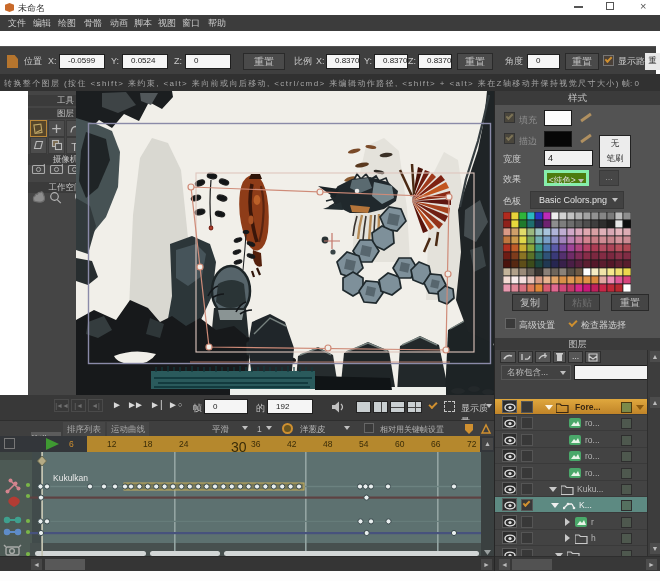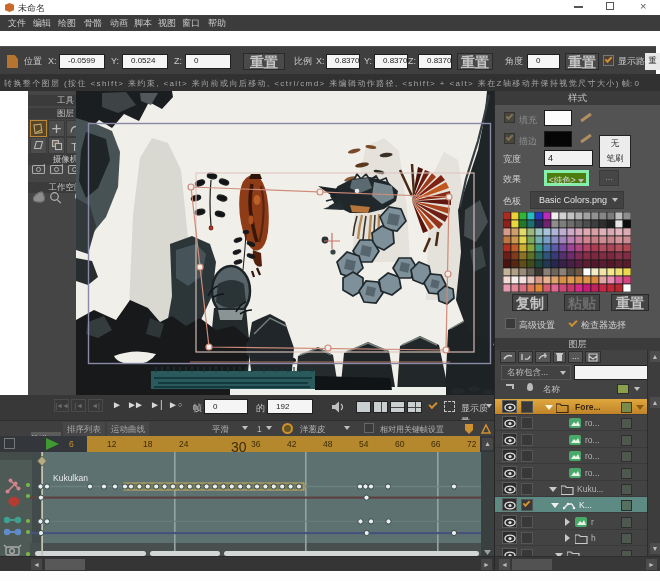--- a/index.html
+++ b/index.html
@@ -1,20 +1,20 @@
 <!DOCTYPE html>
 <html><head><meta charset="utf-8">
 <style>
 *{margin:0;padding:0;box-sizing:border-box;font-family:"Liberation Sans",sans-serif;}
 html,body{width:660px;height:581px;overflow:hidden;background:#fff;}
 #app{position:absolute;left:0;top:0;width:660px;height:581px;background:#fff;}
 .abs{position:absolute;}
 .lbl{color:#c9c9c9;font-size:9px;line-height:9px;white-space:nowrap;}
 .inp{position:absolute;background:#f5f5f5;border:1px solid #1e1e1e;color:#222;font-size:8px;line-height:12px;padding-left:8px;white-space:nowrap;overflow:hidden;}
-.btn{position:absolute;background:#4a4a4a;border:1px solid #2a2a2a;color:#c5c5c5;font-size:14px;text-align:center;font-weight:bold;}
+.btn{position:absolute;background:#4a4a4a;border:1px solid #2a2a2a;color:#c5c5c5;font-size:10px;text-align:center;}
 .hdr{position:absolute;background:#3b3b3b;color:#c2c2c2;font-size:8.5px;text-align:center;line-height:10px;}
 .tri-d{display:inline-block;width:0;height:0;border-left:3.5px solid transparent;border-right:3.5px solid transparent;border-top:4.5px solid #c0c0c0;}
 .ckm{position:absolute;width:7px;height:4px;border-left:2px solid #cf9030;border-bottom:2px solid #cf9030;transform:rotate(-45deg);}
 </style></head>
 <body>
 <div id="app">
 
 <div class="abs" style="left:0;top:0;width:660px;height:15px;background:#ffffff;">
  <div class="abs" style="left:5px;top:3px;width:9px;height:9px;background:#c96a2a;clip-path:polygon(0 20%,50% 0,100% 20%,100% 80%,50% 100%,0 80%);"></div>
  <div class="abs" style="left:18px;top:2px;font-size:9px;color:#333;">未命名</div>
@@ -566,28 +566,20 @@
    <path d="M27 4 v6 M30 9 q4 1 5 -3" stroke="#ccc" stroke-width="1.3" fill="none"></path>
    <path d="M44 9 q3 -5 8 -3 M50 3 v5" stroke="#ccc" stroke-width="1.2" fill="none"></path>
    <rect x="62" y="4" width="5" height="7" fill="#ccc"></rect>
           <rect x="61" y="3" width="7" height="1.5" fill="#ccc"></rect>
    <path d="M94 4 h8 v7 h-8 z M94 6 l4 3 l4 -3" stroke="#ccc" stroke-width="1.1" fill="none"></path>
   </svg>
  </div>
  <div class="abs" style="left:6px;top:27px;width:70px;height:15px;background:#424242;border:1px solid #565656;line-height:13px;"><span style="margin-left:5px;color:#bbb;">名称包含...</span><span class="tri-d" style="position:absolute;right:4px;top:5px;"></span></div>
  <div class="abs" style="left:79px;top:27px;width:80px;height:15px;background:#f4f4f4;border:1px solid #222;"></div>
 
- <div class="abs" style="left:0;top:43px;width:166px;height:15px;color:#c0c0c0;">
-  <span class="abs" style="left:11px;top:3px;width:8px;height:5px;border-top:2px solid #bbb;border-right:2px solid #bbb;"></span>
-  <span class="abs" style="left:32px;top:2px;width:6px;height:8px;background:#bbb;border-radius:50% 50% 50% 50%/60% 60% 40% 40%;"></span>
-  <span class="abs" style="left:48px;top:3px;">名称</span>
-  <span class="abs" style="left:122px;top:3px;width:12px;height:10px;background:#8aa04a;border:1px solid #2e2e2e;"></span>
-  <span class="tri-d abs" style="left:139px;top:6px;"></span>
-  <span class="abs" style="left:156px;top:3px;">转</span>
- </div>
  <div id="lrows" class="abs" style="left:0;top:61px;width:152px;height:160px;overflow:hidden;">
         <div class="abs" style="left:0;top:0px;width:152px;height:16px;background:linear-gradient(#e0a83e,#c08428);border-bottom:1px solid #3a3a3a;">
           <span class="abs" style="left:7px;top:1px;width:15px;height:13px;background:#2c2c2c;border:1px solid #5a5a5a;">
             <svg width="14" height="11" style="position:absolute;left:0px;top:1px;">
               <use href="#eyeic" x="1" y="1"></use>
             </svg>
           </span>
           <span class="abs" style="left:26px;top:2px;width:12px;height:12px;background:#383838;border:1px solid #555;"></span>
           <span class="abs" style="left:50px;top:6px;width:0;height:0;border-left:4px solid transparent;border-right:4px solid transparent;border-top:5px solid #fdf6e2;"></span>
           <svg width="14" height="12" style="position:absolute;left:61px;top:2px;stroke:#3a2812;">

